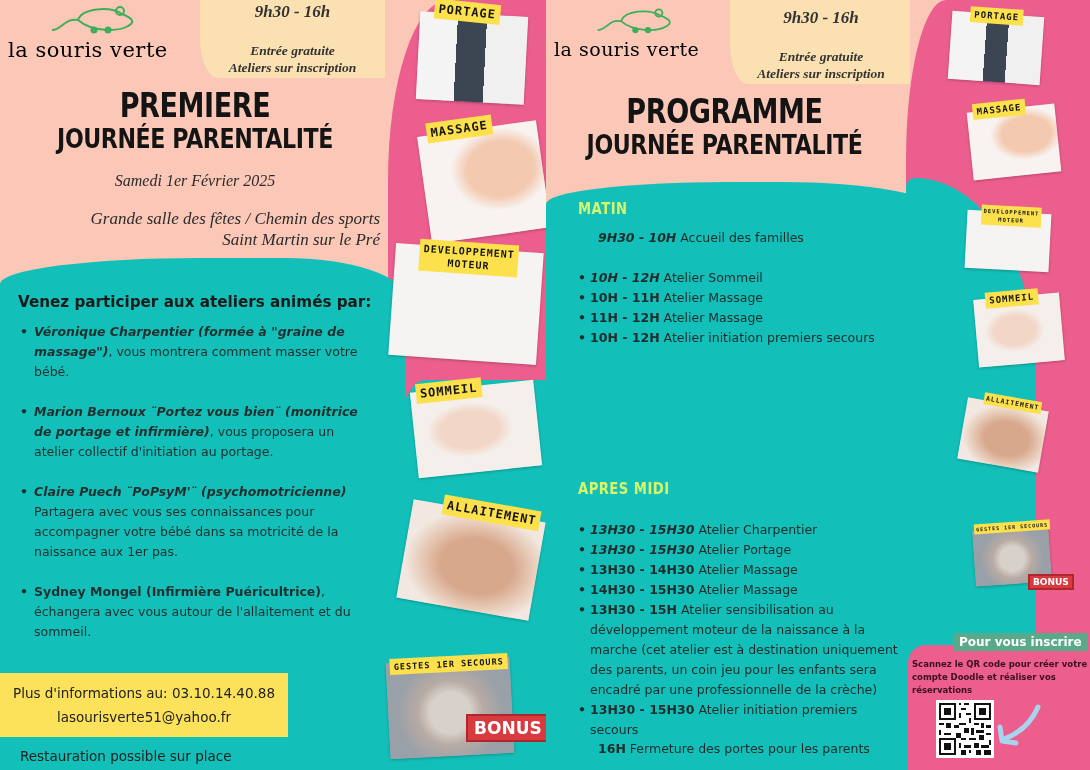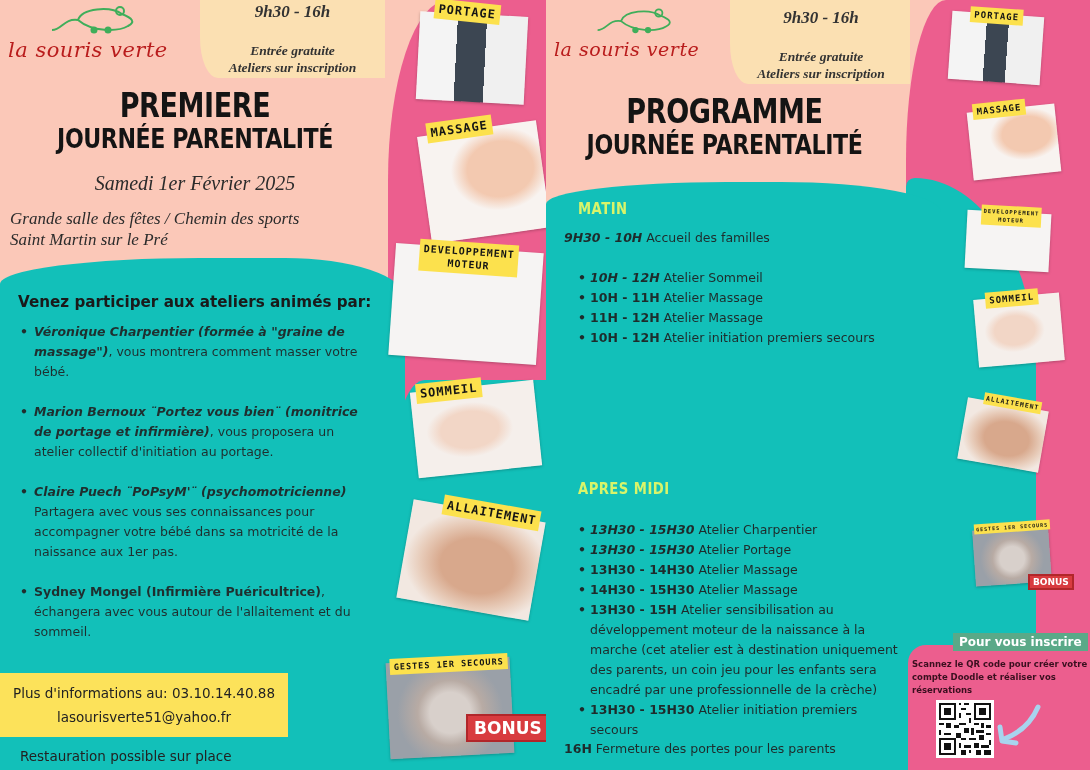--- a/index.html
+++ b/index.html
@@ -27,57 +27,57 @@
 
   .cream { position: absolute; background: #fbe0b2; }
   #flyer-left .cream { left: 200px; top: 0; width: 185px; height: 78px; border-bottom-left-radius: 18px 40px; }
   #flyer-right .cream { left: 184px; top: 0; width: 180px; height: 84px; border-bottom-left-radius: 18px 40px; }
 
   
   .logo { position: absolute; }
   #flyer-left .logo { left: 8px; top: 4px; width: 180px; }
   #flyer-right .logo { left: 8px; top: 6px; width: 170px; }
   .logo svg { display: block; margin-left: 40px; }
-  .logo-text { font-family: "DejaVu Serif", serif; font-style: italic; color: #b91c1c; font-size: 21px; white-space: nowrap; letter-spacing: 0.5px; }
+  .logo-text { font-family: "DejaVu Serif", serif; color: #000000; font-size: 21px; white-space: nowrap; letter-spacing: 0.5px; }
 
   .hours-block { position: absolute; text-align: center; font-family: "Liberation Serif", serif; font-style: italic; color: #333; }
   #flyer-left .hours-block { left: 205px; top: 2px; width: 175px; }
   #flyer-right .hours-block { left: 190px; top: 8px; width: 170px; }
   .hours { font-size: 17px; font-weight: bold; margin-bottom: 20px; }
   .hours-sub { font-size: 13.5px; font-weight: bold; line-height: 17px; }
 
   .title { position: absolute; text-align: center; font-family: "DejaVu Sans", sans-serif; font-weight: bold; color: #141414; letter-spacing: -0.5px; }
   #flyer-left .title { left: 10px; top: 88px; width: 370px; }
   #flyer-right .title { left: 6px; top: 94px; width: 345px; }
   .title-1 { font-size: 33px; line-height: 36px; transform: scaleX(0.82); }
   .title-2 { font-size: 27px; line-height: 30px; transform: scaleX(0.82); }
 
-  .date { position: absolute; left: 20px; top: 172px; width: 350px; text-align: center; font-family: "Liberation Serif", serif; font-style: italic; font-size: 20px; color: #2b2b2b; }
-  .venue { position: absolute; left: 10px; top: 208px; width: 370px; text-align: left; font-family: "Liberation Serif", serif; font-style: italic; font-size: 17px; line-height: 21px; color: #2b2b2b; }
+  .date { position: absolute; left: 20px; top: 172px; width: 350px; text-align: center; font-family: "Liberation Serif", serif; font-style: italic; font-size: 16px; color: #2b2b2b; }
+  .venue { position: absolute; left: 10px; top: 208px; width: 370px; text-align: right; font-family: "Liberation Serif", serif; font-style: italic; font-size: 17px; line-height: 21px; color: #2b2b2b; }
 
   .section-head { position: absolute; left: 18px; top: 292px; font-size: 16.5px; font-weight: bold; color: #1a1a1a; transform: scaleX(0.92); transform-origin: left; }
 
   .speakers { position: absolute; left: 20px; top: 322px; width: 350px; list-style: none; font-size: 12.5px; line-height: 20px; color: #1f2f2f; }
   .speakers li { position: relative; padding-left: 14px; margin-bottom: 20px; }
   .speakers li::before { content: "•"; position: absolute; left: 0; top: 0; font-weight: bold; }
   .speakers .name { font-weight: bold; font-style: italic; }
   .speakers .name.plain { font-style: normal; }
 
   .info-box { position: absolute; left: 0; top: 673px; width: 288px; height: 64px; background: #fce25a; text-align: center; font-size: 13.5px; line-height: 24px; padding-top: 8px; color: #222; }
   .restauration { position: absolute; left: 20px; top: 748px; font-size: 13.5px; color: #222; }
 
   
   .card { position: absolute; background: #f3efec; box-shadow: 0 1px 3px rgba(0,0,0,0.25); }
   .tag { position: absolute; background: #fce14d; color: #151515; font-family: "DejaVu Sans Mono", monospace; font-weight: bold; text-align: center; letter-spacing: 1px; padding: 3px 4px; white-space: nowrap; }
   .bonus { position: absolute; background: #d83b3f; color: #fff; font-weight: bold; border: 2px solid #b1262a; padding: 2px 6px; font-size: 17px; }
 
   
   .period { position: absolute; font-weight: bold; color: #d8f46a; font-size: 15px; letter-spacing: 0.5px; transform: scaleX(0.88); transform-origin: left; }
   .sched-line { position: absolute; font-size: 12.5px; color: #1e2c2c; }
-  .sched-line b { font-style: italic; }
+  .sched-line b { font-style: italic; margin-left: 34px; }
   .sched { position: absolute; left: 32px; width: 330px; list-style: none; font-size: 12.5px; line-height: 20px; color: #1e2c2c; }
   .sched li { position: relative; padding-left: 12px; }
   .sched li::before { content: "•"; position: absolute; left: 0; font-weight: bold; }
   .sched .t { font-weight: bold; }
   .sched .t.it { font-style: italic; }
 
   .signup { position: absolute; left: 362px; top: 645px; width: 182px; height: 125px; background: #ec5e8e; border-top-left-radius: 18px; }
   .signup-label { position: absolute; left: 407px; top: 633px; background: #5aa988; color: #fff; font-weight: bold; font-size: 12px; padding: 2px 6px; }
   .signup-text { position: absolute; left: 366px; top: 658px; width: 178px; text-align: left; font-size: 8.5px; font-weight: bold; line-height: 13px; color: #3a0f1f; }
   .qr { position: absolute; left: 390px; top: 700px; width: 58px; height: 58px; background: #fff; padding: 3px; }

